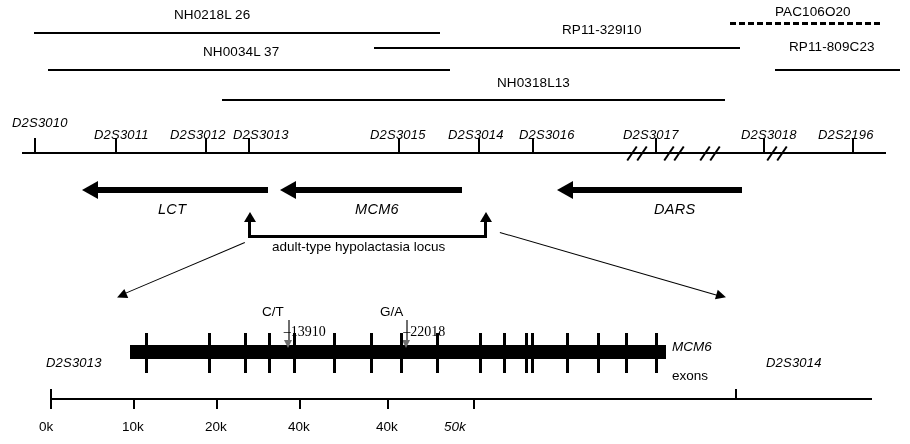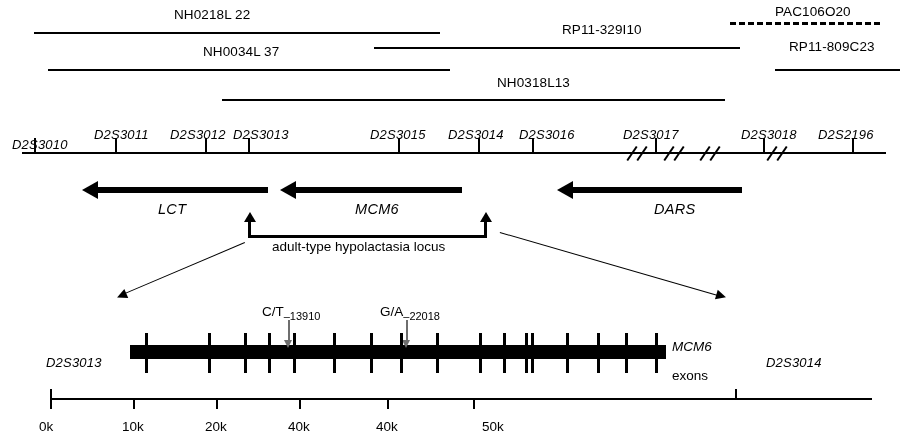--- a/index.html
+++ b/index.html
@@ -5,21 +5,21 @@
   html,body{margin:0;padding:0;background:#ffffff;}
   body{font-family:"Liberation Sans",sans-serif;color:#000;}
   #stage{position:relative;width:910px;height:444px;background:#fff;overflow:hidden;}
 
   .lbl{position:absolute;white-space:nowrap;line-height:1;}
   .clone-name{font-size:13.5px;letter-spacing:.1px;}
   .marker{font-size:13px;font-style:italic;letter-spacing:.2px;}
   .gene{font-size:14.5px;font-style:italic;letter-spacing:.3px;}
   .locus-txt{font-size:13.5px;}
   .snp{font-size:13.5px;}
-  .snp sub{font-size:11px;vertical-align:baseline;position:relative;top:4px;letter-spacing:0;}
+  .snp sub{font-size:14px;vertical-align:baseline;position:relative;top:20px;letter-spacing:0;font-family:Liberation Serif, serif;}
   .axis-tick-lbl{font-size:13.5px;}
   .exon-cap{font-size:13.5px;}
   .exon-cap.it{font-style:italic;}
 
   .hline{position:absolute;background:#000;height:2px;}
   .dashed{position:absolute;height:0;border-top:3px dashed #000;}
 
   
   .axis-line{position:absolute;background:#000;height:2px;}
   .axis-tick{position:absolute;background:#000;width:2px;height:15px;}
@@ -52,37 +52,37 @@
   .sc-line{position:absolute;background:#000;height:2.4px;}
   .sc-tick{position:absolute;background:#000;width:2px;}
 </style>
 </head>
 <body>
 
 <div id="stage">
 
   <div id="clone-layer">
       <div class="hline" style="left: 34px; top: 32px; width: 406px;"></div>
-      <div class="lbl clone-name" style="left: 174px; top: 8px;">NH0218L 22</div>
+      <div class="lbl clone-name" style="left: 174px; top: 8px;">NH0218L 26</div>
       <div class="hline" style="left: 48px; top: 69px; width: 402px;"></div>
       <div class="lbl clone-name" style="left: 203px; top: 45px;">NH0034L 37</div>
       <div class="hline" style="left: 222px; top: 99px; width: 503px;"></div>
       <div class="lbl clone-name" style="left: 497px; top: 76px;">NH0318L13</div>
       <div class="hline" style="left: 374px; top: 47px; width: 366px;"></div>
       <div class="lbl clone-name" style="left: 562px; top: 23px; text-align: center;">RP11-329I10</div>
       <div class="dashed" style="left: 730px; top: 22px; width: 150px;"></div>
       <div class="lbl clone-name" style="left: 775px; top: 5px;">PAC106O20</div>
       <div class="hline" style="left: 775px; top: 69px; width: 125px;"></div>
       <div class="lbl clone-name" style="left: 789px; top: 40px;">RP11-809C23</div>
     </div>
 
   <div id="axis-layer">
       <div class="axis-line" style="left: 22px; top: 152px; width: 864px;"></div>
       <div class="axis-tick" style="left: 34px; top: 138px;"></div>
-      <div class="lbl marker" style="left: 12px; top: 138px; text-align: right;">D2S3010</div>
+      <div class="lbl marker" style="left: 12px; top: 116px; text-align: right;">D2S3010</div>
       <div class="axis-tick" style="left: 115px; top: 138px;"></div>
       <div class="lbl marker" style="left: 94px; top: 128px;">D2S3011</div>
       <div class="axis-tick" style="left: 205px; top: 138px;"></div>
       <div class="lbl marker" style="left: 170px; top: 128px;">D2S3012</div>
       <div class="axis-tick" style="left: 248px; top: 138px;"></div>
       <div class="lbl marker" style="left: 233px; top: 128px;">D2S3013</div>
       <div class="axis-tick" style="left: 398px; top: 138px;"></div>
       <div class="lbl marker" style="left: 370px; top: 128px;">D2S3015</div>
       <div class="axis-tick" style="left: 478px; top: 138px;"></div>
       <div class="lbl marker" style="left: 448px; top: 128px;">D2S3014</div>
@@ -189,18 +189,18 @@
       <div class="lbl axis-tick-lbl" style="left: 39px; top: 420px;">0k</div>
       <div class="sc-tick" style="left: 133px; top: 398px; height: 11px;"></div>
       <div class="lbl axis-tick-lbl" style="left: 122px; top: 420px;">10k</div>
       <div class="sc-tick" style="left: 216px; top: 398px; height: 11px;"></div>
       <div class="lbl axis-tick-lbl" style="left: 205px; top: 420px; text-align: right;">20k</div>
       <div class="sc-tick" style="left: 299px; top: 398px; height: 11px;"></div>
       <div class="lbl axis-tick-lbl" style="left: 288px; top: 420px;">40k</div>
       <div class="sc-tick" style="left: 387px; top: 398px; height: 11px;"></div>
       <div class="lbl axis-tick-lbl" style="left: 376px; top: 420px;">40k</div>
       <div class="sc-tick" style="left: 473px; top: 398px; height: 11px;"></div>
-      <div class="lbl axis-tick-lbl" style="left: 482px; top: 420px;">50k</div>
+      <div class="lbl axis-tick-lbl" style="left: 444px; top: 420px; font-style: italic;">50k</div>
       <div class="sc-tick" style="left: 50px; top: 389px; height: 9px;"></div>
       <div class="sc-tick" style="left: 735px; top: 389px; height: 9px;"></div>
     </div>
 
 </div>
 
 </body></html>

